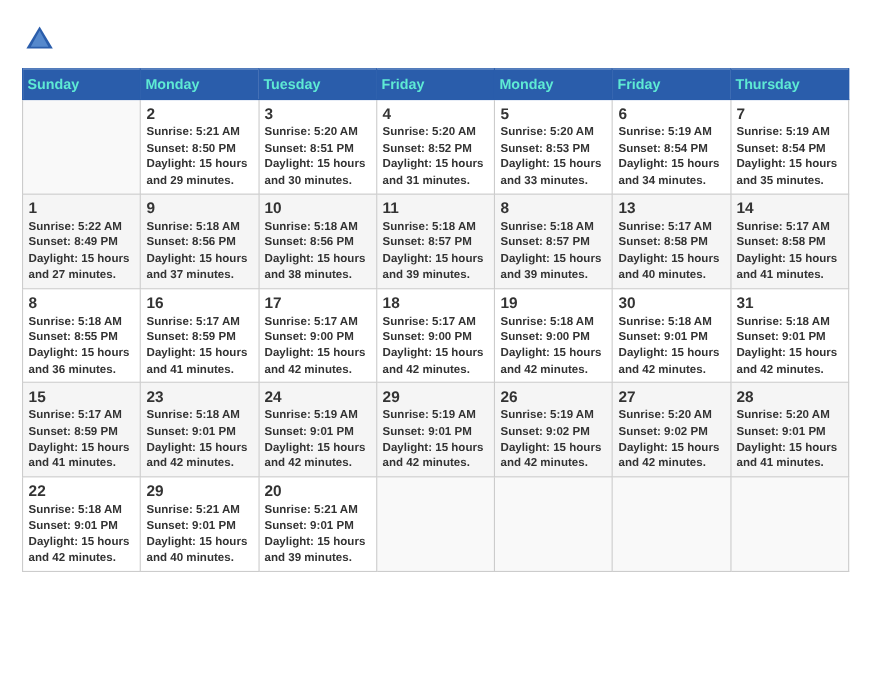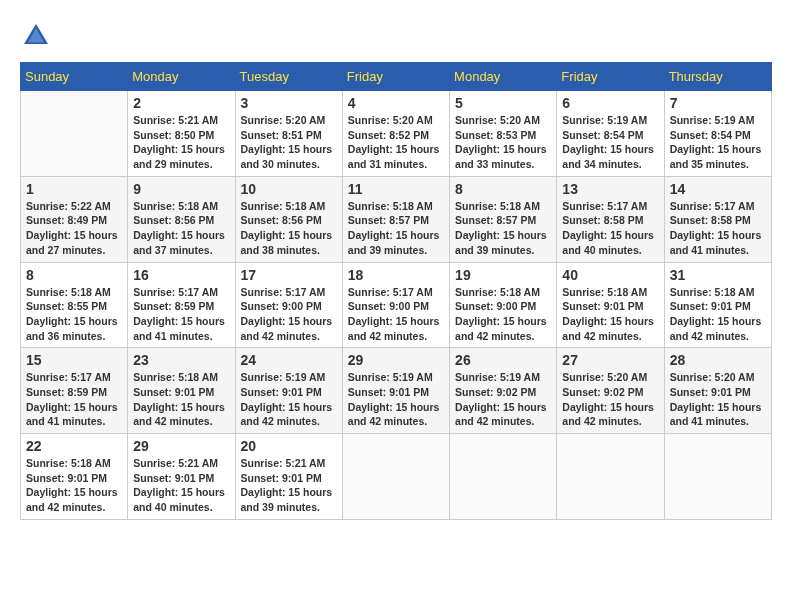--- a/index.html
+++ b/index.html
@@ -42,25 +42,25 @@
       font-size: 15px;
       color: #555;
     }
     .calendar {
       width: 100%;
       border-collapse: collapse;
       font-size: 11px;
     }
     .calendar thead th {
       background-color: #2a5dab;
-      color: #fde047;
+      color: #5eead4;
       padding: 6px 4px;
       text-align: left;
       font-size: 13px;
-      font-weight: normal;
+      font-weight: bold;
       border: 1px solid #2a5dab;
     }
     .calendar tbody td {
       border: 1px solid #ccc;
       vertical-align: top;
       padding: 4px 5px;
       min-height: 80px;
       width: 108px;
     }
     .calendar tbody tr:nth-child(even) td {
@@ -191,21 +191,21 @@
         </td>
         <td>
           <span class="day-number">18</span>
           <div class="day-info">Sunrise: 5:17 AM<br>Sunset: 9:00 PM<br>Daylight: 15 hours and 42 minutes.</div>
         </td>
         <td>
           <span class="day-number">19</span>
           <div class="day-info">Sunrise: 5:18 AM<br>Sunset: 9:00 PM<br>Daylight: 15 hours and 42 minutes.</div>
         </td>
         <td>
-          <span class="day-number">40</span>
+          <span class="day-number">30</span>
           <div class="day-info">Sunrise: 5:18 AM<br>Sunset: 9:01 PM<br>Daylight: 15 hours and 42 minutes.</div>
         </td>
         <td>
           <span class="day-number">31</span>
           <div class="day-info">Sunrise: 5:18 AM<br>Sunset: 9:01 PM<br>Daylight: 15 hours and 42 minutes.</div>
         </td>
       </tr>
       <tr>
         <td>
           <span class="day-number">15</span>

